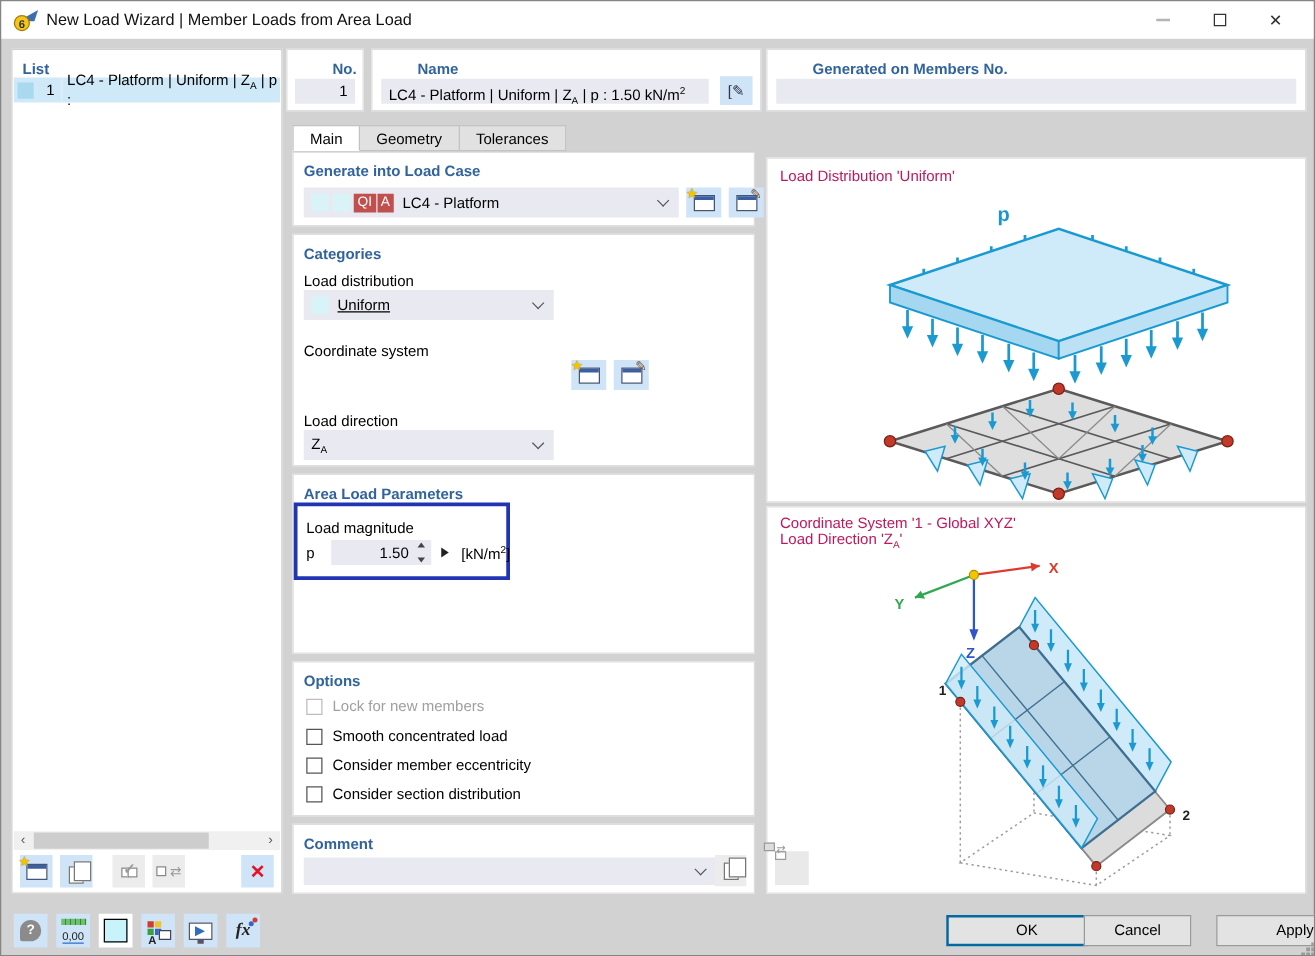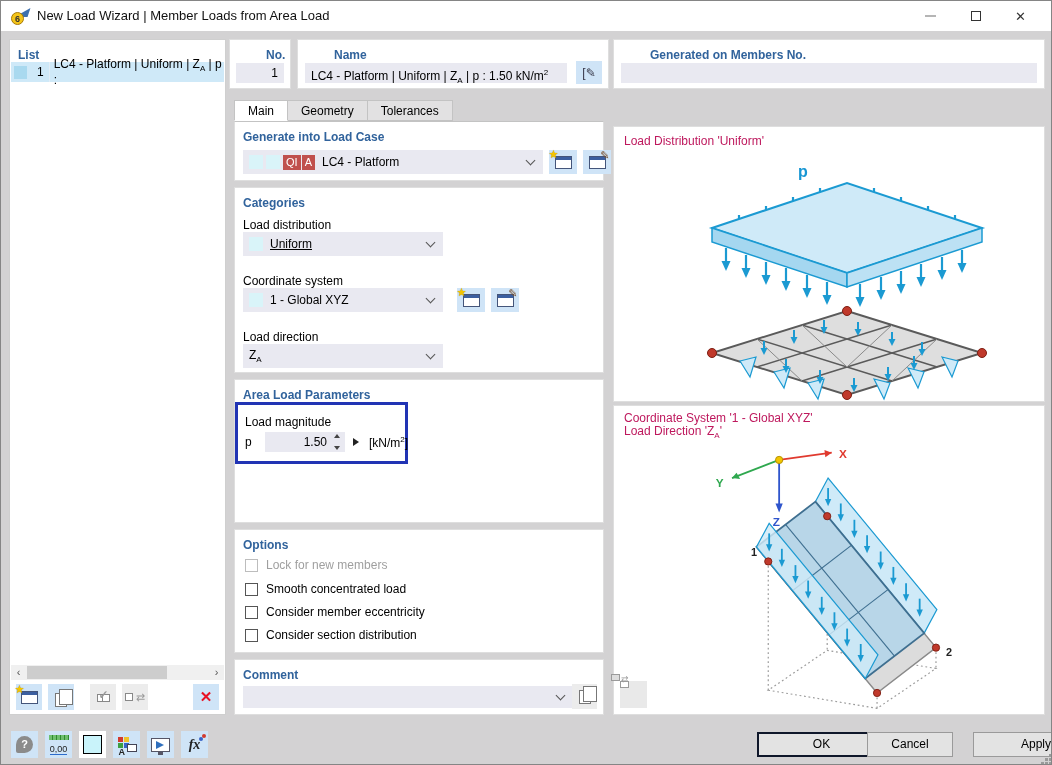--- a/index.html
+++ b/index.html
@@ -119,21 +119,21 @@
   .prevB { left:612px; top:404px; width:432px; height:310px; }
   .cap { position:absolute; left:10px; color:#be185d; }
   .refresh-btn { position:absolute; left:6px; bottom:6px; width:27px; height:27px; background:#e9e9e9; }
   .ic-ref { position:relative; width:16px; height:14px; margin:6px auto 0; }
   .ic-ref .r1 { position:absolute; left:0; top:0; width:9px; height:7px; border:1.2px solid #9a9a9a; background:#fff; }
   .ic-ref .r2 { position:absolute; right:0; bottom:0; width:9px; height:7px; border:1.2px solid #9a9a9a; background:#ddd; }
   .ic-ref .sw { position:absolute; left:1px; bottom:-3px; color:#9a9a9a; font-size:9px; }
 
   
   .footer-btn { position:absolute; top:731px; height:25px; background:#e3e3e3; border:1px solid #9a9a9a; text-align:center; line-height:23px; }
-  .ok-btn { left:756px; width:113px; border:2px solid #0f172a; line-height:21px;padding-left:16px; }
+  .ok-btn { left:756px; width:113px; border:2px solid #0369a1; line-height:21px;padding-left:16px; }
   .cancel-btn { left:866px; width:86px; }
   .apply-btn { left:972px; width:86px;padding-left:40px; }
   .ftbtn { position:absolute; top:730px; width:27px; height:27px; }
   .help-bubble { width:17px; height:17px; background:#8b8b8b; border-radius:50% 50% 50% 2px; color:#fff; font-weight:bold; font-size:11px; text-align:center; line-height:17px; }
   .ic-units { text-align:center; }
   .ic-units .ruler { display:block; width:20px; height:5px; margin:0 auto 1px; background:repeating-linear-gradient(90deg,#6fbf6f 0 3px,#2e8b2e 3px 4px); }
   .ic-units .num { font-size:9px; color:#222; border-bottom:1.4px solid #2d6ccb; line-height:9px; }
   .ic-color { width:19px; height:19px; background:#c9f3fa; border:1.2px solid #000; }
   .ic-disp { position:relative; width:18px; height:16px; }
   .ic-disp i { position:absolute; width:5px; height:5px; }
@@ -260,25 +260,20 @@
 
   <div class="card cat-card">
     <span class="heading">Categories</span>
     <span class="lbl" style="top:30px;">Load distribution</span>
     <div class="dd dd200" style="top:44px;">
       <span class="sq"></span>
       <span style="margin-left:4px;text-decoration:underline;">Uniform</span>
       <span class="chev"></span>
     </div>
     <span class="lbl" style="top:86px;">Coordinate system</span>
-    <div class="dd dd200" style="top:100px;">
-      <span class="sq"></span>
-      <span style="margin-left:4px;">1 - Global XYZ</span>
-      <span class="chev"></span>
-    </div>
     <div class="cs-row" style="top:100px;">
       <span class="tbtn">
         <span class="ic-win">
             <span class="bar"></span>
             <span class="star">★</span>
           </span>
       </span>
       <span class="tbtn">
         <span class="ic-win">
             <span class="bar"></span>

